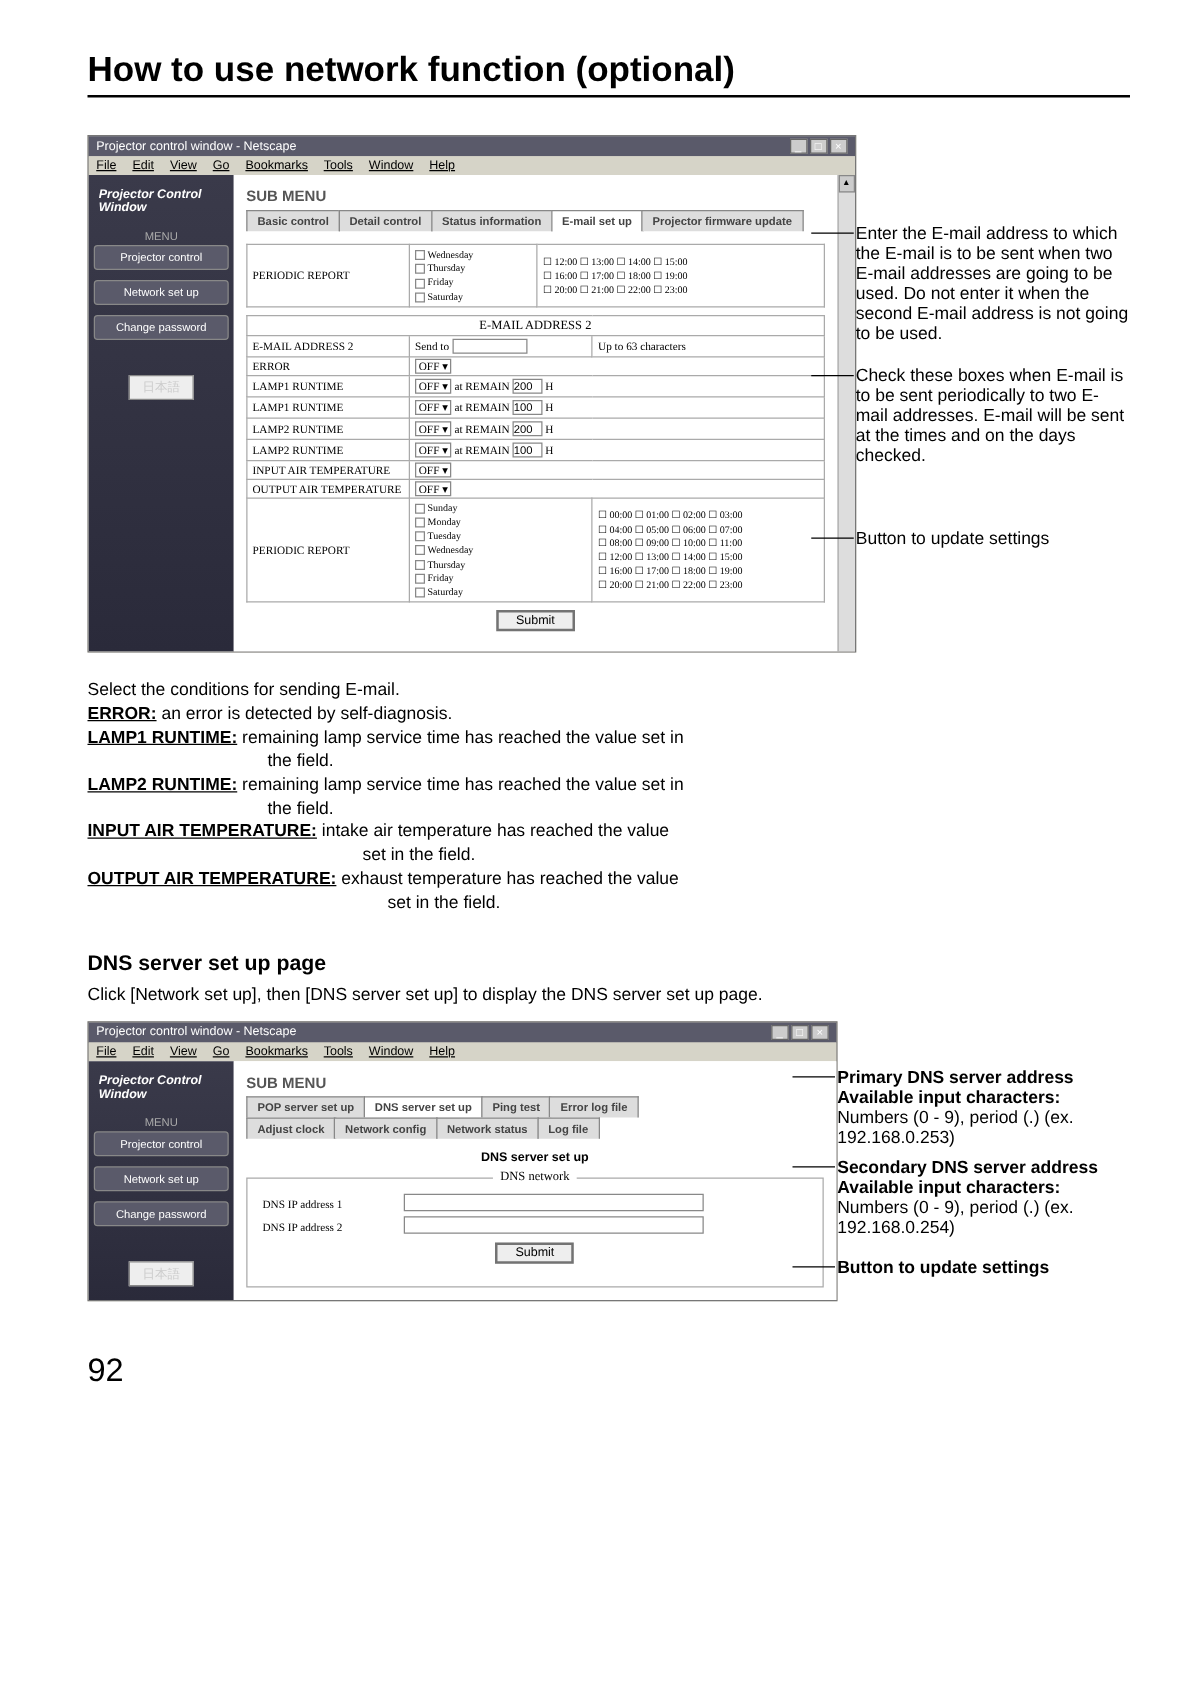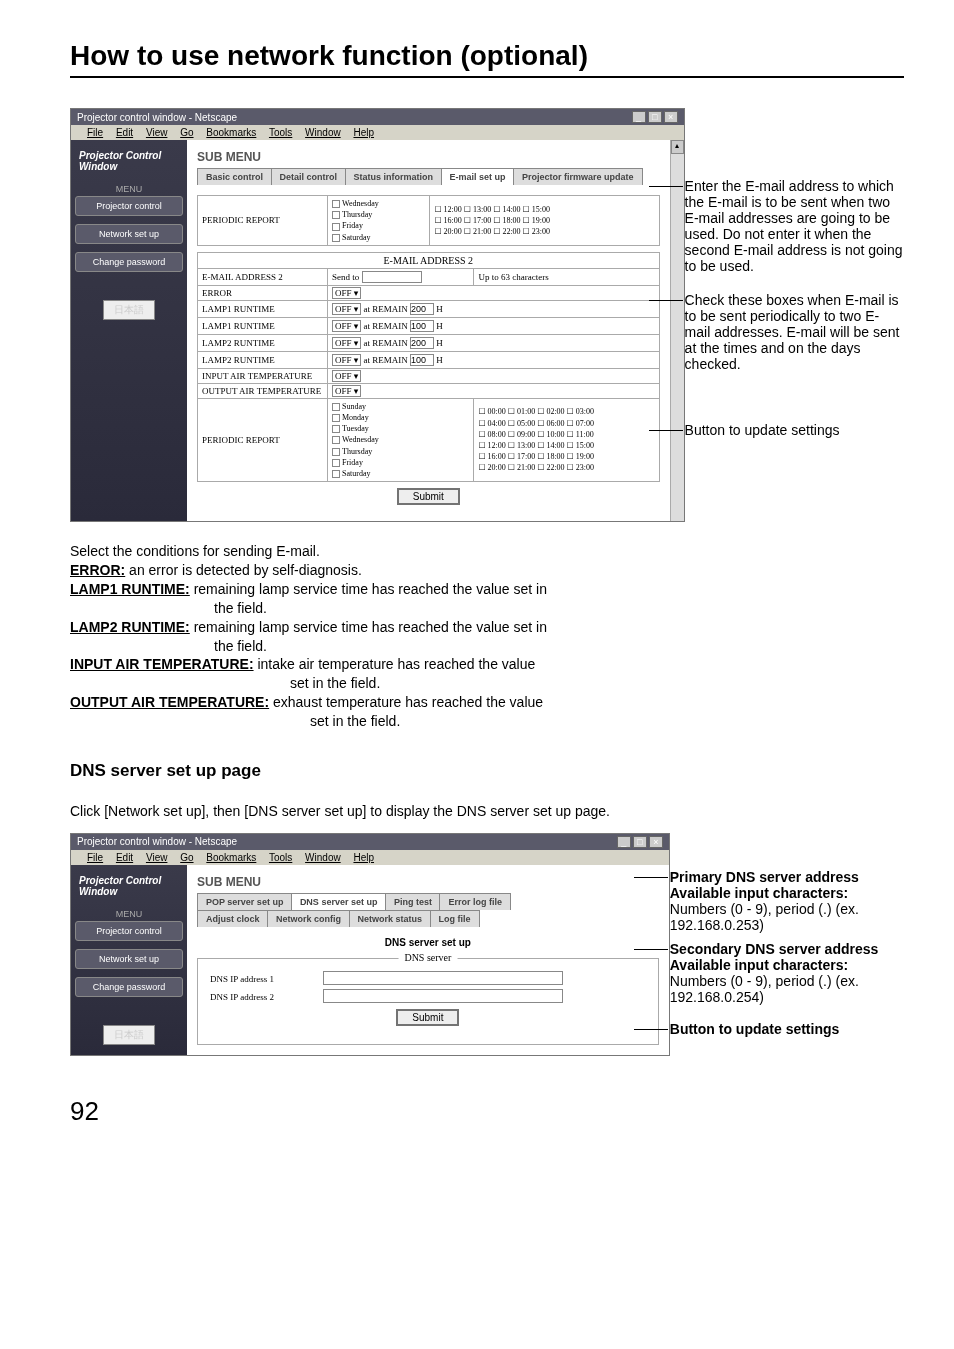--- a/index.html
+++ b/index.html
@@ -38,21 +38,21 @@
   .win-btn {
     width: 14px; height: 12px;
     background: #ccc;
     border: 1px solid #666;
     font-size: 9px;
     text-align: center;
     line-height: 10px;
   }
   .browser-menubar {
     background: #d6d4c8;
-    padding: 2px 16px;
+    padding: 2px 6px;
     font-size: 10px;
   }
   .browser-menubar span { margin-right: 10px; text-decoration: underline; }
   .app-body { display: flex; background: #fff; }
   .app-sidebar {
     width: 116px;
     background: linear-gradient(#3a3a4a,#2a2a3a);
     color: #ccc;
     font-size: 10px;
     text-align: center;
@@ -209,21 +209,21 @@
   .cond-block {
     font-size: 14px;
     margin: 10px 0 30px;
     line-height: 1.35;
   }
   .cond-block .b { font-weight: bold; text-decoration: underline; }
   .indent { padding-left: 144px; display: block; }
   .section-h {
     font-size: 17px;
     font-weight: bold;
-    margin: 30px 0 22px;
+    margin: 30px 0 6px;
   }
   .section-p { font-size: 14px; margin-bottom: 14px; }
   .page-num {
     font-size: 26px;
     margin-top: 40px;
   }
   .scrollbar {
     width: 14px;
     background: #ddd;
     border-left: 1px solid #aaa;
@@ -430,21 +430,21 @@
           <span class="tab active">DNS server set up</span>
           <span class="tab">Ping test</span>
           <span class="tab">Error log file</span><br>
           <span class="tab">Adjust clock</span>
           <span class="tab">Network config</span>
           <span class="tab">Network status</span>
           <span class="tab">Log file</span>
         </div>
         <div style="text-align:center;font-weight:bold;font-family:Arial">DNS server set up</div>
         <div class="dns-area">
-          <div class="legend">DNS server</div>
+          <div class="legend">DNS network</div>
           <div class="dns-row">
             <label>DNS IP address 1</label>
             <input style="">
           </div>
           <div class="dns-row">
             <label>DNS IP address 2</label>
             <input style="">
           </div>
           <button class="submit-btn">Submit</button>
         </div>

